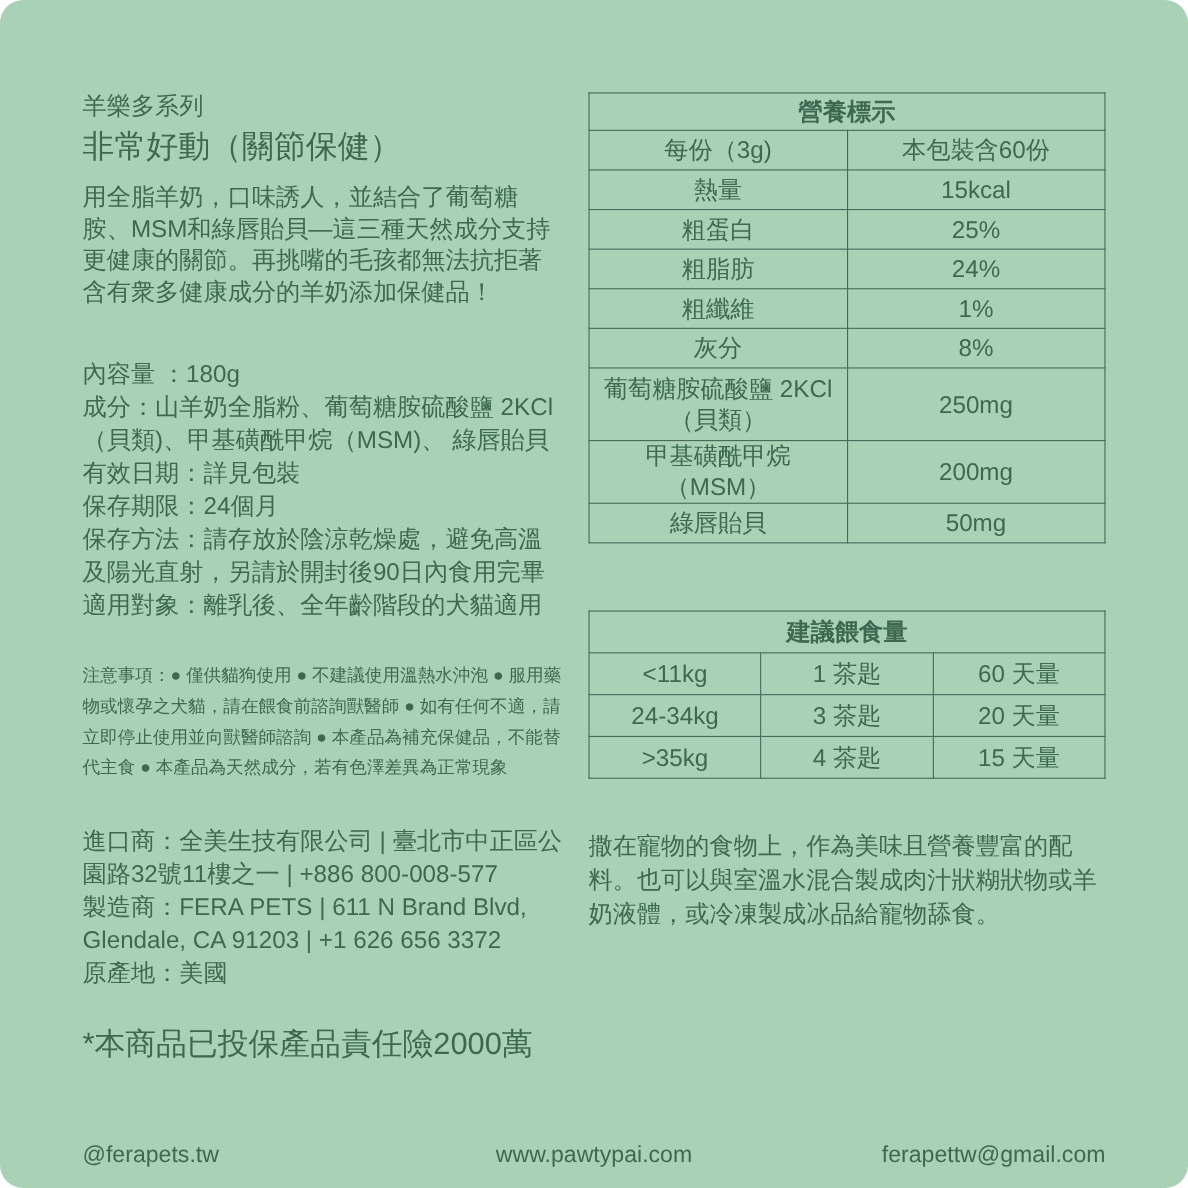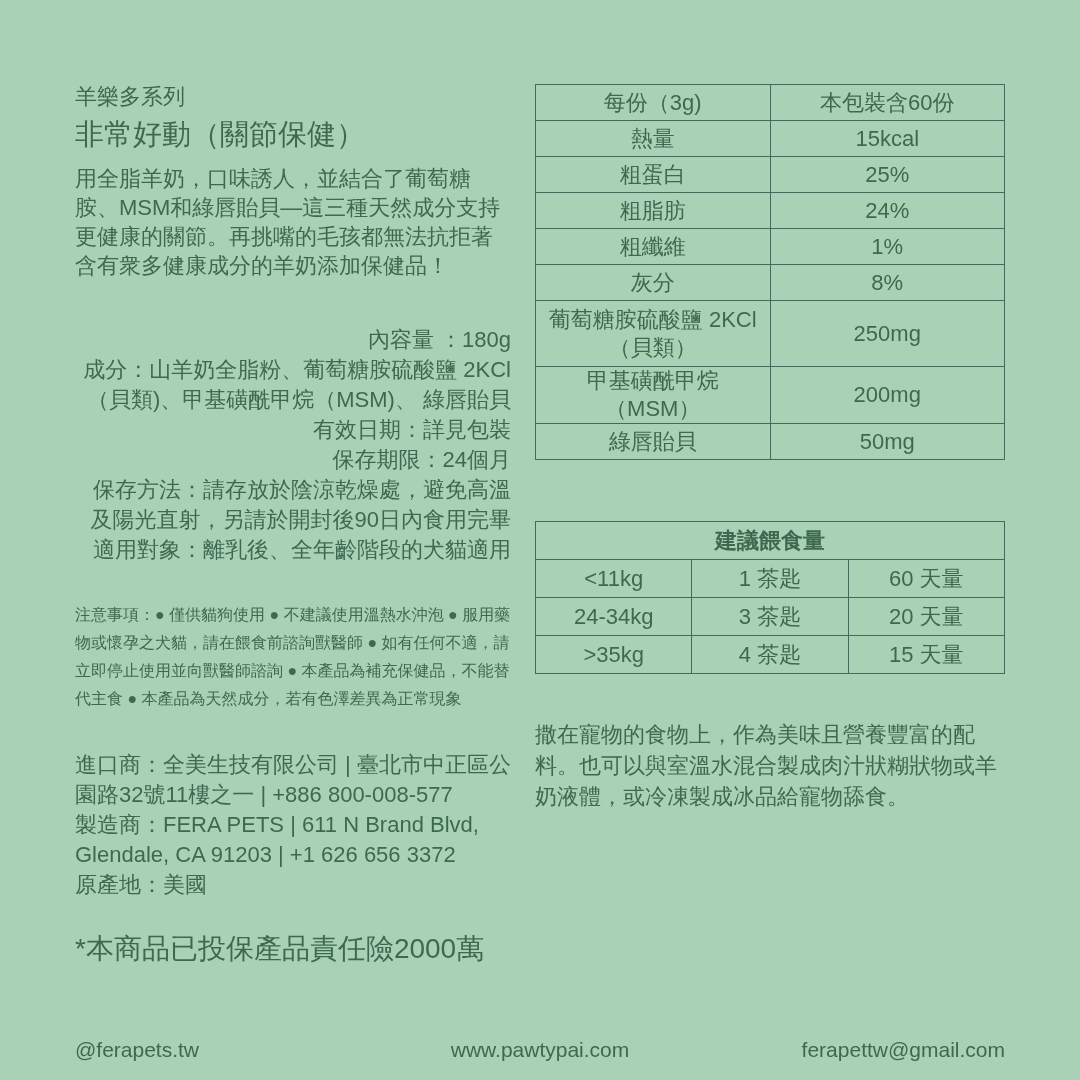--- a/index.html
+++ b/index.html
@@ -5,31 +5,32 @@
   html,body { margin:0; padding:0; }
   .page {
     position:relative;
     width:1080px; height:1080px;
     background:#A9D1B5;
     color:#3E6950;
     font-family:"Liberation Sans","DejaVu Sans",sans-serif;
     box-sizing:border-box;
     padding:84px 75px 4px 75px;
     overflow:hidden;
+    border-radius:21px;
   }
   .cols { display:flex; align-items:flex-start; }
   .left-col { width:436px; }
   .right-col { width:470px; margin-left:24px; }
 
   .series { font-size:22px; line-height:26px; }
   .title  { font-size:29px; line-height:34px; font-weight:400; margin:7px 0 0 0; }
   .desc   { font-size:22px; line-height:29px; margin:13px 0 0 0; }
 
   .details { margin-top:45px; font-size:22px; line-height:30px; }
-  .details p { margin:0;text-align:right; }
+  .details p { margin:0; }
 
   .notes { margin-top:36px; font-size:16px; line-height:28px; }
 
   .contact { margin-top:37px; font-size:22px; line-height:30px; }
   .contact p { margin:0; }
 
   .insurance { margin-top:36px; font-size:28px; line-height:26px; }
 
   table { border-collapse:collapse; width:100%; table-layout:fixed; }
   td, th {
@@ -90,20 +91,23 @@
         <p>原產地：美國</p>
       </div>
 
       <p class="insurance">*本商品已投保產品責任險2000萬</p>
     </div>
 
     <div class="right-col">
 
       <table class="nutrition">
         <tbody>
+          <tr class="title-row">
+            <th colspan="2">營養標示</th>
+          </tr>
           <tr class="data-row">
             <td>每份（3g)</td>
             <td>本包裝含60份</td>
           </tr>
           <tr class="data-row">
             <td>熱量</td>
             <td>15kcal</td>
           </tr>
           <tr class="data-row">
             <td>粗蛋白</td>

